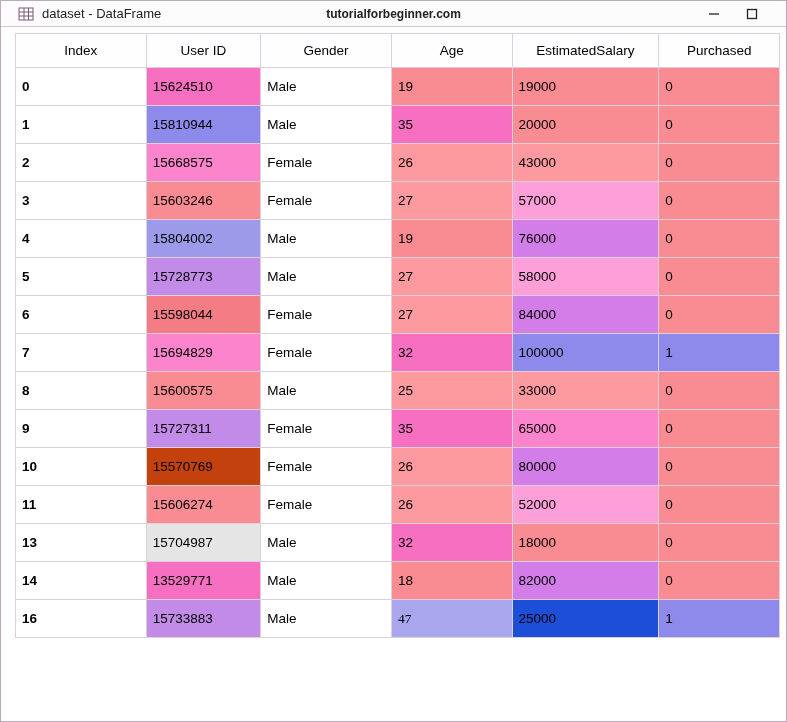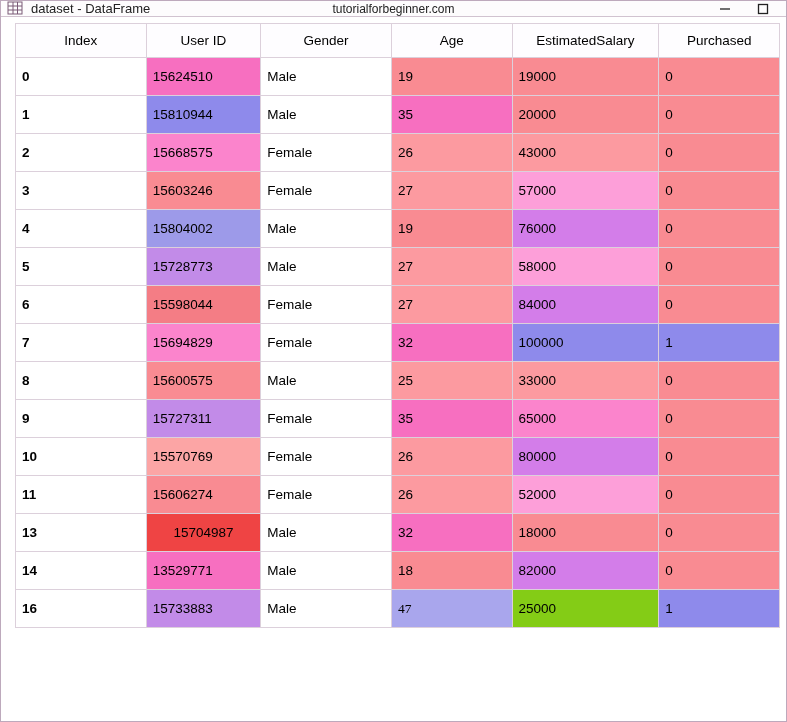--- a/index.html
+++ b/index.html
@@ -9,39 +9,39 @@
     font-size: 13px;
     background: #fff;
     color: #000;
     width: 787px;
     height: 722px;
     overflow: hidden;
     border: 1px solid #bda9bc;
     position: relative;
   }
   .titlebar {
-    height: 16px;
+    height: 26px;
     display: flex;
-    align-items: flex-end;
-    padding: 0 6px;
+    align-items: center;
+    padding: 0 17px;
     background: #fdfcfd;
     border-bottom: 1px solid #d1c3d0;
     gap: 8px;
   }
   .ti-icon {
     width: 16px; height: 16px;
     display: inline-flex; align-items: center; justify-content: center;
     color: #5a3a57;
   }
   .ti-icon svg { width: 16px; height: 16px; }
   .title-text { font-size: 13px; color: #222; }
   .watermark {
     position: absolute;
     left: 50%; transform: translateX(-50%);
-    font-size: 12px; font-weight: 400;
+    font-size: 12px; font-weight: 700;
     color: #222;
   }
   .win-controls {
     margin-left: auto;
     display: flex; gap: 24px;
     padding-right: 10px;
   }
   .win-btn {
     width: 14px; height: 14px;
     display: flex; align-items: center; justify-content: center;
@@ -209,53 +209,53 @@
         <tr>
           <td class="idx">9</td>
           <td style="background: rgb(194, 139, 232);">15727311</td>
           <td>Female</td>
           <td style="background: rgb(247, 111, 192);">35</td>
           <td style="background: rgb(251, 132, 204);">65000</td>
           <td style="background: rgb(249, 139, 146);">0</td>
         </tr>
         <tr>
           <td class="idx">10</td>
-          <td style="background: #fca5a5;">15570769</td>
+          <td style="background: #c2410c;">15570769</td>
           <td>Female</td>
           <td style="background: rgb(252, 154, 160);">26</td>
           <td style="background: rgb(211, 125, 233);">80000</td>
           <td style="background: rgb(249, 139, 146);">0</td>
         </tr>
         <tr>
           <td class="idx">11</td>
           <td style="background: rgb(249, 139, 146);">15606274</td>
           <td>Female</td>
           <td style="background: rgb(252, 154, 160);">26</td>
           <td style="background: rgb(253, 159, 217);">52000</td>
           <td style="background: rgb(249, 139, 146);">0</td>
         </tr>
         <tr>
           <td class="idx">13</td>
-          <td style="background: #ef4444; text-align: center;">15704987</td>
+          <td style="background: #e5e5e5;">15704987</td>
           <td>Male</td>
           <td style="background: rgb(247, 111, 192);">32</td>
           <td style="background: rgb(249, 139, 146);">18000</td>
           <td style="background: rgb(249, 139, 146);">0</td>
         </tr>
         <tr>
           <td class="idx">14</td>
           <td style="background: rgb(247, 111, 192);">13529771</td>
           <td>Male</td>
           <td style="background: rgb(249, 139, 146);">18</td>
           <td style="background: rgb(211, 125, 233);">82000</td>
           <td style="background: rgb(249, 139, 146);">0</td>
         </tr>
         <tr>
           <td class="idx">16</td>
           <td style="background: rgb(194, 139, 232);">15733883</td>
           <td>Male</td>
           <td style="background: rgb(169, 166, 237); font-family: Liberation Serif, serif;">47</td>
-          <td style="background: #84cc16; margin-left: 16px;">25000</td>
+          <td style="background: #1d4ed8; margin-left: 16px;">25000</td>
           <td style="background: rgb(142, 138, 235);">1</td>
         </tr>
       </tbody>
   </table>
 </div>
 
 </body></html>

